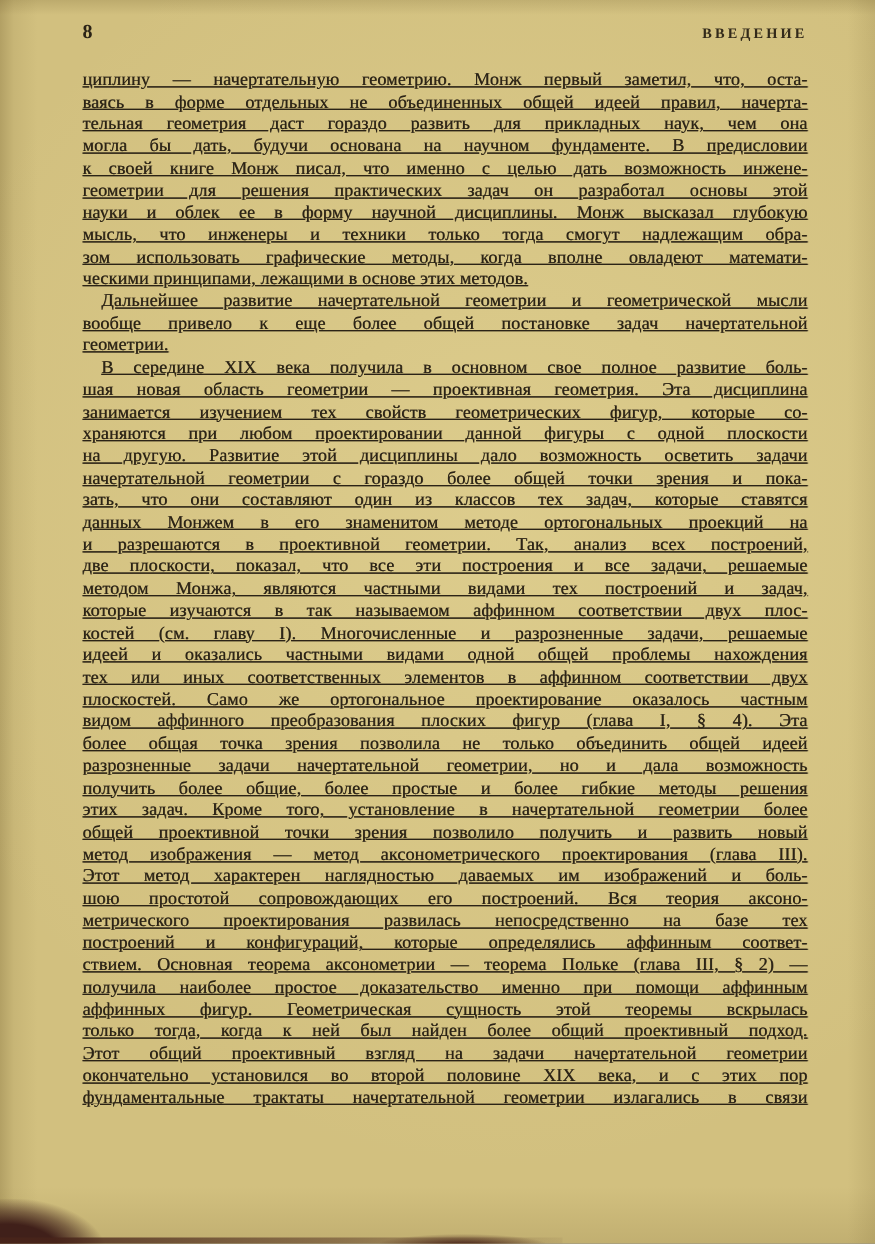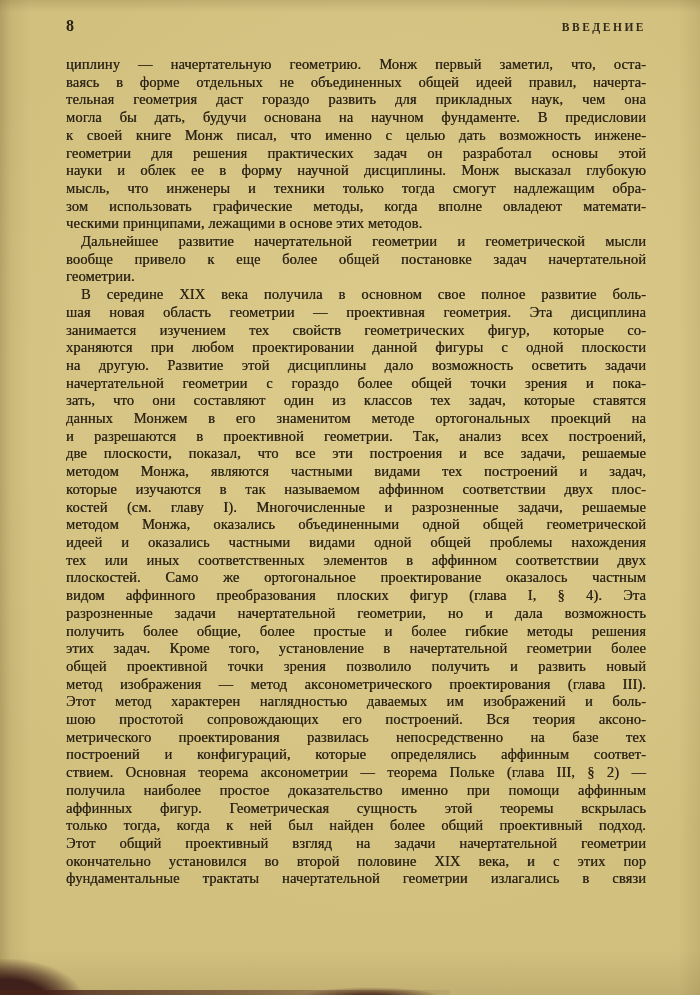--- a/index.html
+++ b/index.html
@@ -79,20 +79,21 @@
   .body-text {
     position: absolute;
     left: 66px;
     top: 56px;
     width: 580px;
     color: #2b2316;
     font-size: 14.5px;
     line-height: 17.7px;
     letter-spacing: 0.1px;
     text-shadow: 0.35px 0 0 rgba(43,35,22,0.75);
+    text-decoration: underline;
   }
   .line {
     text-align: justify;
     text-align-last: justify;
     white-space: normal;
   }
   .line.para-end {
     text-align-last: left;
   }
   .line.indent {
@@ -132,25 +133,25 @@
       <div class="line">храняются при любом проектировании данной фигуры с одной плоскости</div>
       <div class="line">на другую. Развитие этой дисциплины дало возможность осветить задачи</div>
       <div class="line">начертательной геометрии с гораздо более общей точки зрения и пока-</div>
       <div class="line">зать, что они составляют один из классов тех задач, которые ставятся</div>
       <div class="line">данных Монжем в его знаменитом методе ортогональных проекций на</div>
       <div class="line">и разрешаются в проективной геометрии. Так, анализ всех построений,</div>
       <div class="line">две плоскости, показал, что все эти построения и все задачи, решаемые</div>
       <div class="line">методом Монжа, являются частными видами тех построений и задач,</div>
       <div class="line">которые изучаются в так называемом аффинном соответствии двух плос-</div>
       <div class="line">костей (см. главу I). Многочисленные и разрозненные задачи, решаемые</div>
-      <div class="line">методом Монжа, оказались объединенными одной общей геометрической</div>
       <div class="line">идеей и оказались частными видами одной общей проблемы нахождения</div>
       <div class="line">тех или иных соответственных элементов в аффинном соответствии двух</div>
       <div class="line">плоскостей. Само же ортогональное проектирование оказалось частным</div>
       <div class="line">видом аффинного преобразования плоских фигур (глава I, § 4). Эта</div>
+      <div class="line">более общая точка зрения позволила не только объединить общей идеей</div>
       <div class="line">разрозненные задачи начертательной геометрии, но и дала возможность</div>
       <div class="line">получить более общие, более простые и более гибкие методы решения</div>
       <div class="line">этих задач. Кроме того, установление в начертательной геометрии более</div>
       <div class="line">общей проективной точки зрения позволило получить и развить новый</div>
       <div class="line">метод изображения — метод аксонометрического проектирования (глава III).</div>
       <div class="line">Этот метод характерен наглядностью даваемых им изображений и боль-</div>
       <div class="line">шою простотой сопровождающих его построений. Вся теория аксоно-</div>
       <div class="line">метрического проектирования развилась непосредственно на базе тех</div>
       <div class="line">построений и конфигураций, которые определялись аффинным соответ-</div>
       <div class="line">ствием. Основная теорема аксонометрии — теорема Польке (глава III, § 2) —</div>

